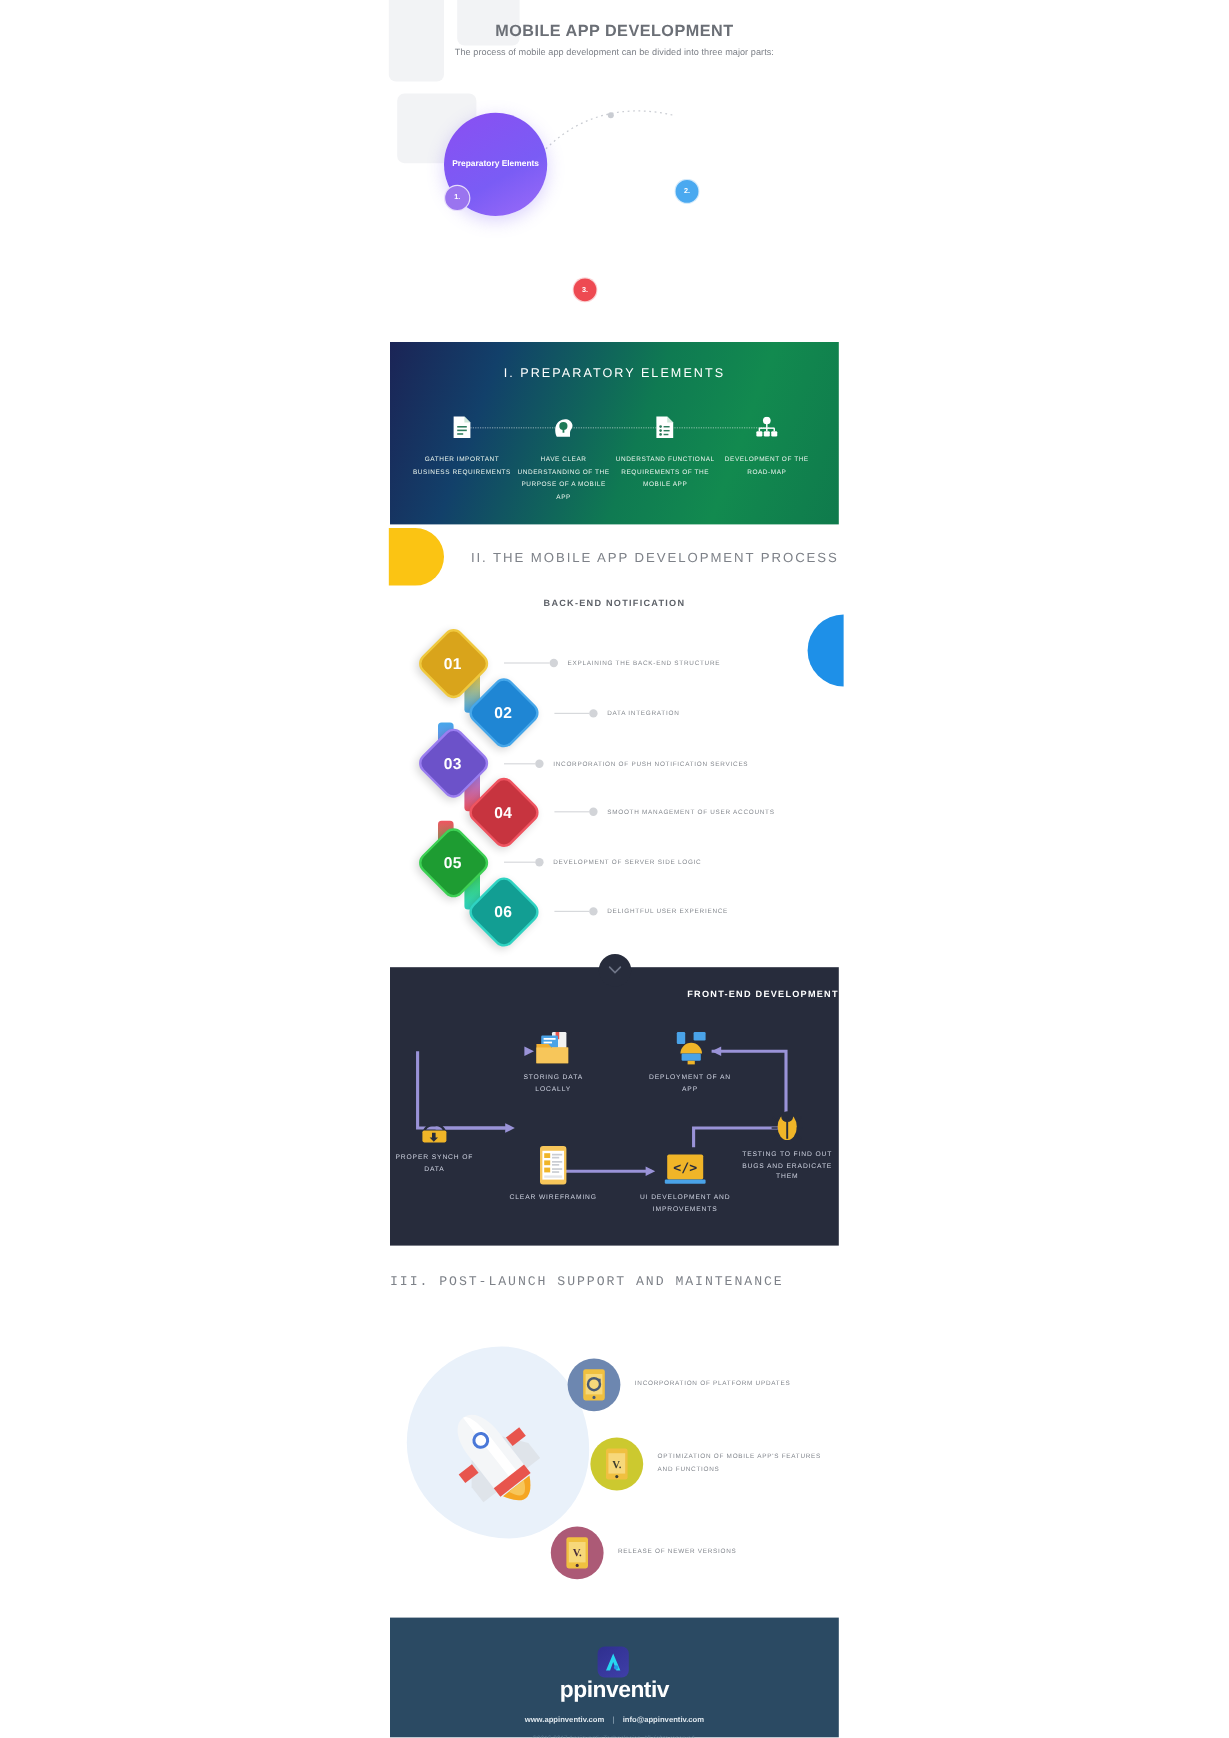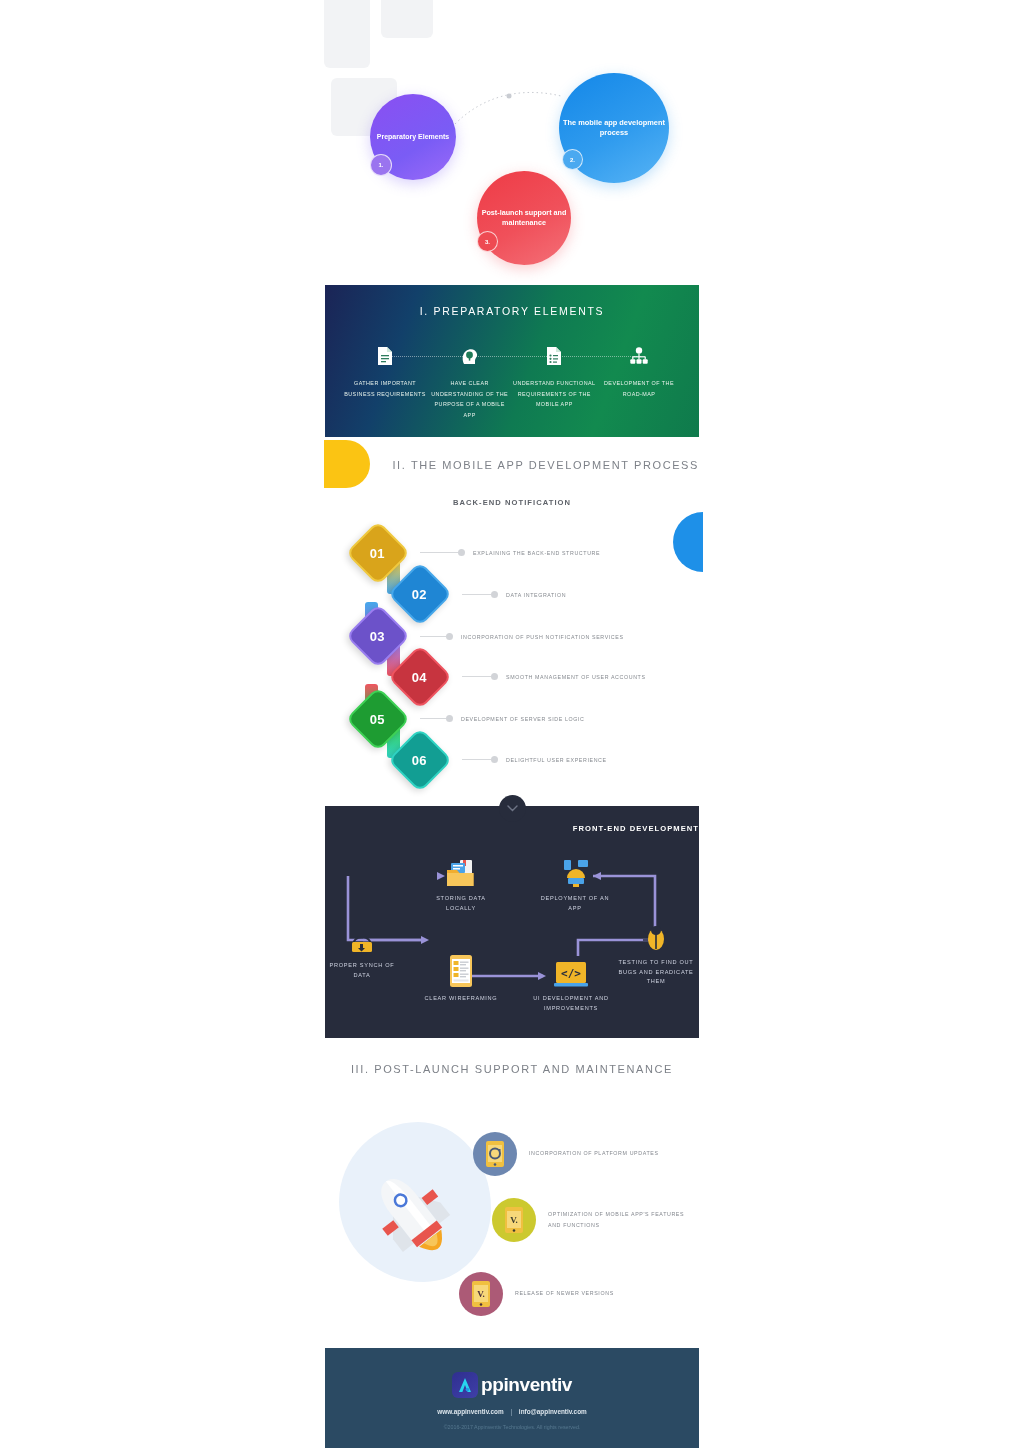--- a/index.html
+++ b/index.html
@@ -166,21 +166,21 @@
   }
   .fe-node { position: absolute; text-align: center; }
   .fe-ico { height: 34px; display: flex; align-items: end; justify-content: center; }
   .fe-lbl {
     margin-top: 6px; color: #ced2e0; font-size: 5.6px;
     letter-spacing: 0.72px; line-height: 1.72;
   }
   .fe-path { position: absolute; left: 0; top: 0; }
 
   
-  .sec3-hd { position: absolute; left: 0; top: 1062px; width: 374px; text-align: center; }
+  .sec3-hd { position: absolute; left: 0; top: 1062px; width: 374px; text-align: left; font-family: Liberation Mono, monospace; }
   .sec3-hd h2 {
     font-size: 11px; font-weight: normal; color: #7d8188;
     letter-spacing: 1.6px; line-height: 1.42;
   }
   .sec3 { position: absolute; left: 0; top: 1110px; width: 374px; height: 215px; }
   .blob {
     position: absolute; left: 14px; top: 12px; width: 152px; height: 160px;
     background: #e9f1fa;
     border-radius: 52% 48% 44% 56% / 50% 54% 46% 50%;
   }
@@ -194,21 +194,21 @@
     margin-left: 12px; font-size: 5.3px; color: #83878e;
     letter-spacing: 0.62px; line-height: 2.1;
   }
 
   
   .footer {
     position: absolute; left: 0; top: 1348px; width: 374px; height: 100px;
     background: #2b4a63; text-align: center;
   }
   .logo-row {
-    margin-top: 24px; display: flex; align-items: center; justify-content: center;
+    margin-top: 24px; display: flex; align-items: center; justify-content: flex-end; flex-direction: column;
   }
   .logo-mark {
     width: 26px; height: 26px; border-radius: 6px;
     background: linear-gradient(145deg, #2f2f8f 0%, #3f3fa8 100%);
     display: flex; align-items: center; justify-content: center;
     margin-right: 3px;
   }
   .logo-word {
     color: #ffffff; font-size: 19px; font-weight: bold; letter-spacing: -0.4px;
   }
@@ -220,37 +220,35 @@
 <body>
 
 <div class="page">
 
   <div class="decor decor-rect d1"></div>
   <div class="decor decor-rect d2"></div>
   <div class="decor decor-rect d3"></div>
   <div class="decor yellow-quarter"></div>
   <div class="decor blue-half"></div>
 
+  <div class="hdr">
+    <h1>MOBILE APP DEVELOPMENT</h1>
+    <p>The process of mobile app development can be divided into three major parts:</p>
+  </div>
 
   <div class="circles">
     <svg class="dash-link" width="112" height="40">
       <path d="M2,34 C34,2 74,-2 108,6" stroke="#c9ccd2" stroke-width="1" fill="none" stroke-dasharray="1.5,3"></path>
       <circle cx="56" cy="6" r="2.5" fill="#c9ccd2"></circle>
     </svg>
     <div class="bubble b1">
       <span>Preparatory Elements</span>
     </div>
     <div class="badge bdg1">1.</div>
-    <div class="bubble b2">
-      <span>The mobile app development process</span>
-    </div>
     <div class="badge bdg2">2.</div>
-    <div class="bubble b3">
-      <span>Post-launch support and maintenance</span>
-    </div>
     <div class="badge bdg3">3.</div>
   </div>
 
   <div class="sec1">
     <h2>I. PREPARATORY ELEMENTS</h2>
     <div class="s1-connector"></div>
     <div class="sec1-row">
 
       <div class="s1-item">
         <div class="s1-ico">

